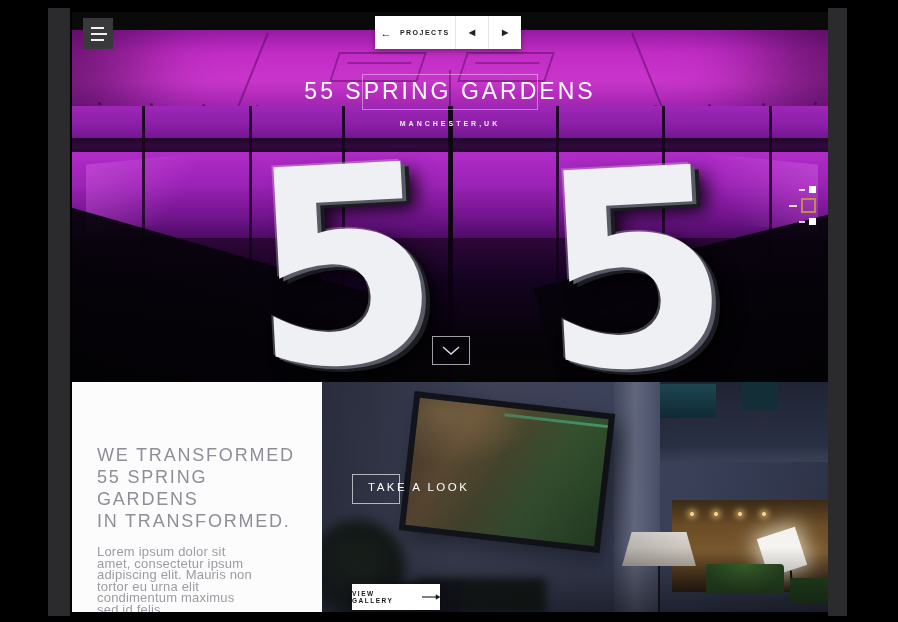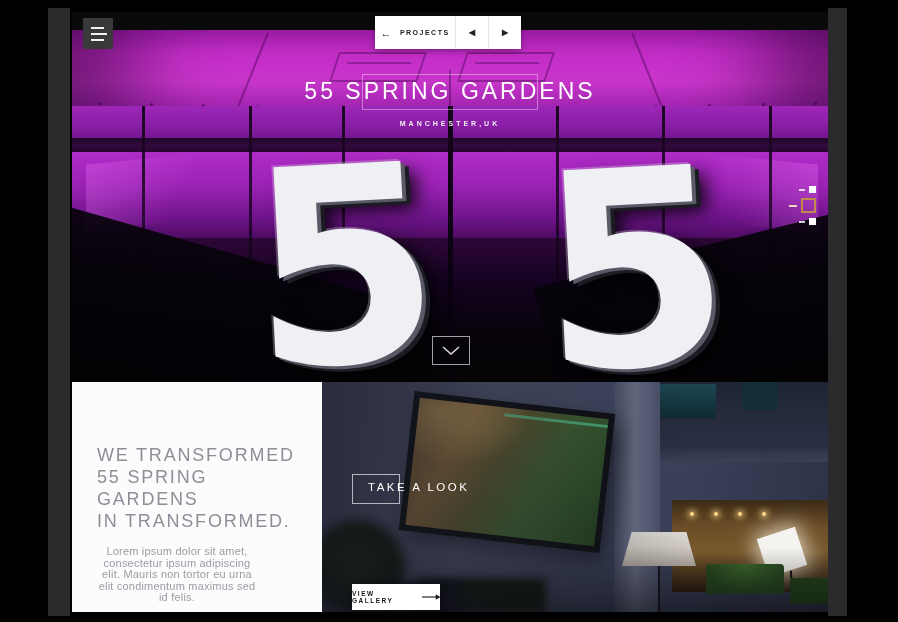--- a/index.html
+++ b/index.html
@@ -80,21 +80,21 @@
   .pager{left:700px;top:174px;width:44px;display:flex;flex-direction:column;align-items:flex-end;gap:5px;}
   .pager-row{display:flex;align-items:center;gap:4px;cursor:pointer;}
   .pager-dash{width:6px;height:2px;background:rgba(240,240,245,.85);}
   .pager-sq{width:7px;height:7px;background:#fff;}
   .pager-row.active .pager-dash{width:8px;background:#e8d9c0;}
   .pager-row.active .pager-sq{width:15px;height:15px;background:transparent;border:2px solid #bf8a4c;}
 
   
   .intro-panel{left:0;top:370px;width:250px;height:230px;background:#fcfcfd;padding:62px 24px 0 25px;}
   .intro-heading{color:#8e8e98;font-size:18px;line-height:22px;font-weight:300;letter-spacing:1.8px;}
-  .intro-para{margin-top:14px;color:#9b9ba4;font-size:11px;line-height:11.5px;letter-spacing:.2px;width:160px;text-align:center;}
+  .intro-para{margin-top:14px;color:#9b9ba4;font-size:13px;line-height:11.5px;letter-spacing:.2px;width:160px;}
   .intro-para + .intro-para{margin-top:11px;}
 
   .photo-panel{left:250px;top:370px;width:506px;height:230px;overflow:hidden;background:#31364a;}
   .p-base{left:0;top:0;width:506px;height:230px;
     background:linear-gradient(100deg,#474b63 0%,#545a75 30%,#3f4660 58%,#2c3145 100%);}
   .p-pillar{left:292px;top:0;width:46px;height:230px;
     background:linear-gradient(90deg,#4a5068,#6a7088 45%,#4a5068);}
   .p-buildtop{left:296px;top:0;width:210px;height:80px;
     background:linear-gradient(180deg,#1f2434,#2a3044 80%,#3a4156);}
   .p-glass1{left:328px;top:2px;width:66px;height:34px;background:linear-gradient(180deg,#1c4752,#0f2a33);}

